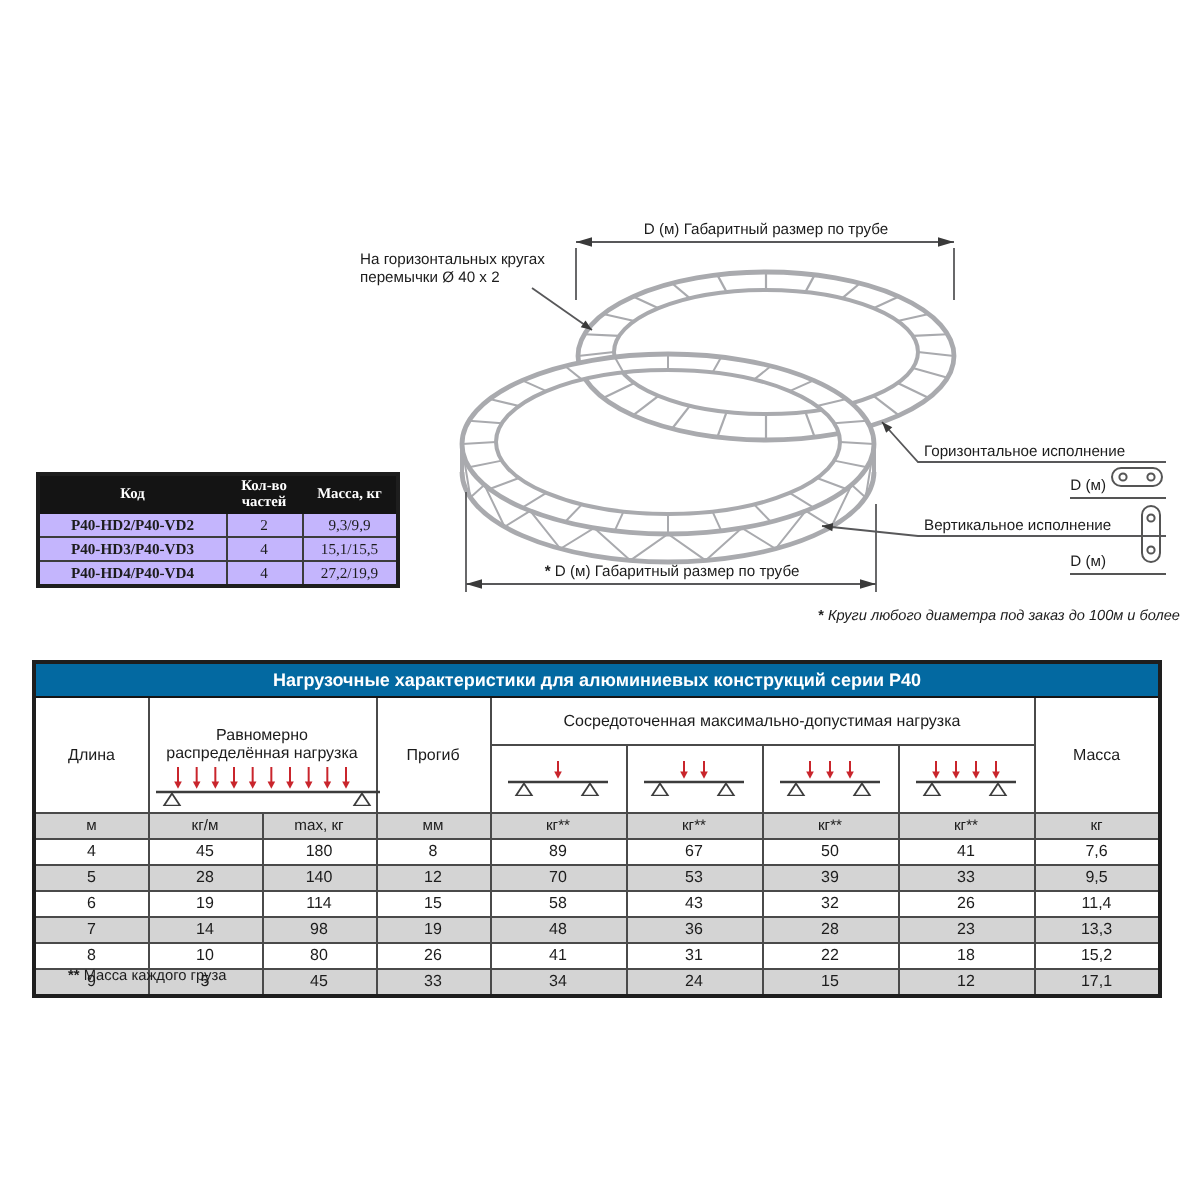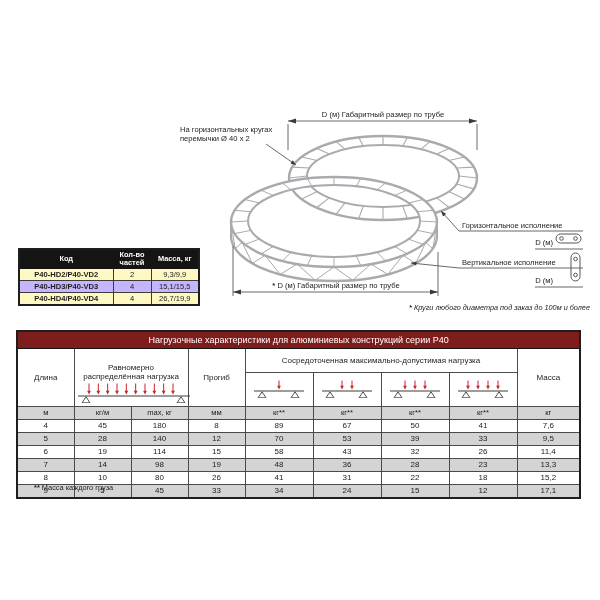--- a/index.html
+++ b/index.html
@@ -5,30 +5,30 @@
   html,body{margin:0;padding:0;}
   body{width:600px;height:600px;background:#fff;font-family:"Liberation Sans",sans-serif;color:#1c1c1c;position:relative;overflow:hidden;}
   .page{position:absolute;inset:0;background:#fff;border-radius:20px;}
   #diagram{position:absolute;left:0;top:0;}
   .dtext{font-size:7.6px;fill:#1c1c1c;}
   .dnote{font-size:7.3px;fill:#1c1c1c;}
   .ital{font-style:italic;}
   .bold{font-weight:bold;}
 
   
-  .parts{position:absolute;left:18px;top:248px;width:180px;border-collapse:collapse;table-layout:fixed;border:2px solid #1e1e1e;}
+  .parts{position:absolute;left:18px;top:236px;width:180px;border-collapse:collapse;table-layout:fixed;border:2px solid #1e1e1e;font-family:Liberation Serif, serif;}
   .parts th{background:#141414;color:#fff;font-weight:bold;font-size:7.4px;line-height:1.08;padding:1px 1px;border:1px solid #141414;text-align:center;vertical-align:middle;}
-  .parts td{border:1px solid #3c3c3c;text-align:center;font-size:7.6px;height:11px;padding:0 2px;background:#fef9c3;}
+  .parts td{border:1px solid #3c3c3c;text-align:center;font-size:7.6px;height:11px;padding:0 2px;background:#c4b5fd;}
   .parts td.b{font-weight:bold;}
   .parts tr.alt td{background:#c4b5fd;}
 
   
   .load{position:absolute;left:16px;top:330px;width:563px;border-collapse:collapse;table-layout:fixed;border:2px solid #1e1e1e;font-size:8px;}
   .load th,.load td{border:1px solid #4a4a4a;text-align:center;vertical-align:middle;padding:0;font-weight:normal;background:#fff;}
-  .load .ttl{background:#7f1d1d;color:#fff;font-weight:normal;font-size:9px;height:16px;border:1px solid #141414;}
+  .load .ttl{background:#0369a1;color:#fff;font-weight:bold;font-size:9px;height:16px;border:1px solid #141414;}
   .load thead th{font-size:8px;line-height:1.15;}
   .hlabel{padding:14px 4px 0 4px;}
   .chead{height:15px;}
   .diagrow th{height:21px;}
   .units td{background:#d4d4d4;font-size:7.6px;height:12px;}
   .load tbody td{height:12px;font-size:8px;}
   .load tbody tr.alt td{background:#d4d4d4;}
   .beam{display:inline-block;line-height:0;}
   .foot{position:absolute;left:34px;top:483px;font-size:7.4px;}
 </style>
@@ -177,21 +177,21 @@
           <td>9,3/9,9</td>
         </tr>
         <tr class="alt">
           <td class="b">P40-HD3/P40-VD3</td>
           <td>4</td>
           <td>15,1/15,5</td>
         </tr>
         <tr>
           <td class="b">P40-HD4/P40-VD4</td>
           <td>4</td>
-          <td>26,7/19,9</td>
+          <td>27,2/19,9</td>
         </tr>
       </tbody>
   </table>
 
   <table class="load">
     <colgroup>
       <col style="width:57px">
         <col style="width:57px">
         <col style="width:57px">
         <col style="width:57px">

